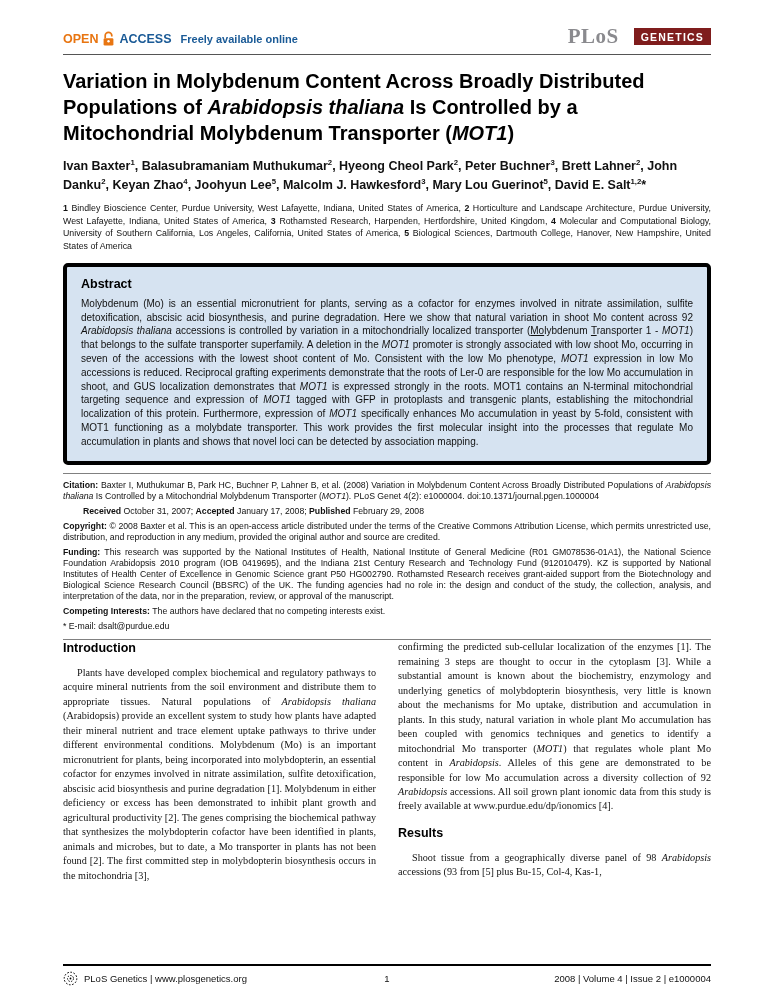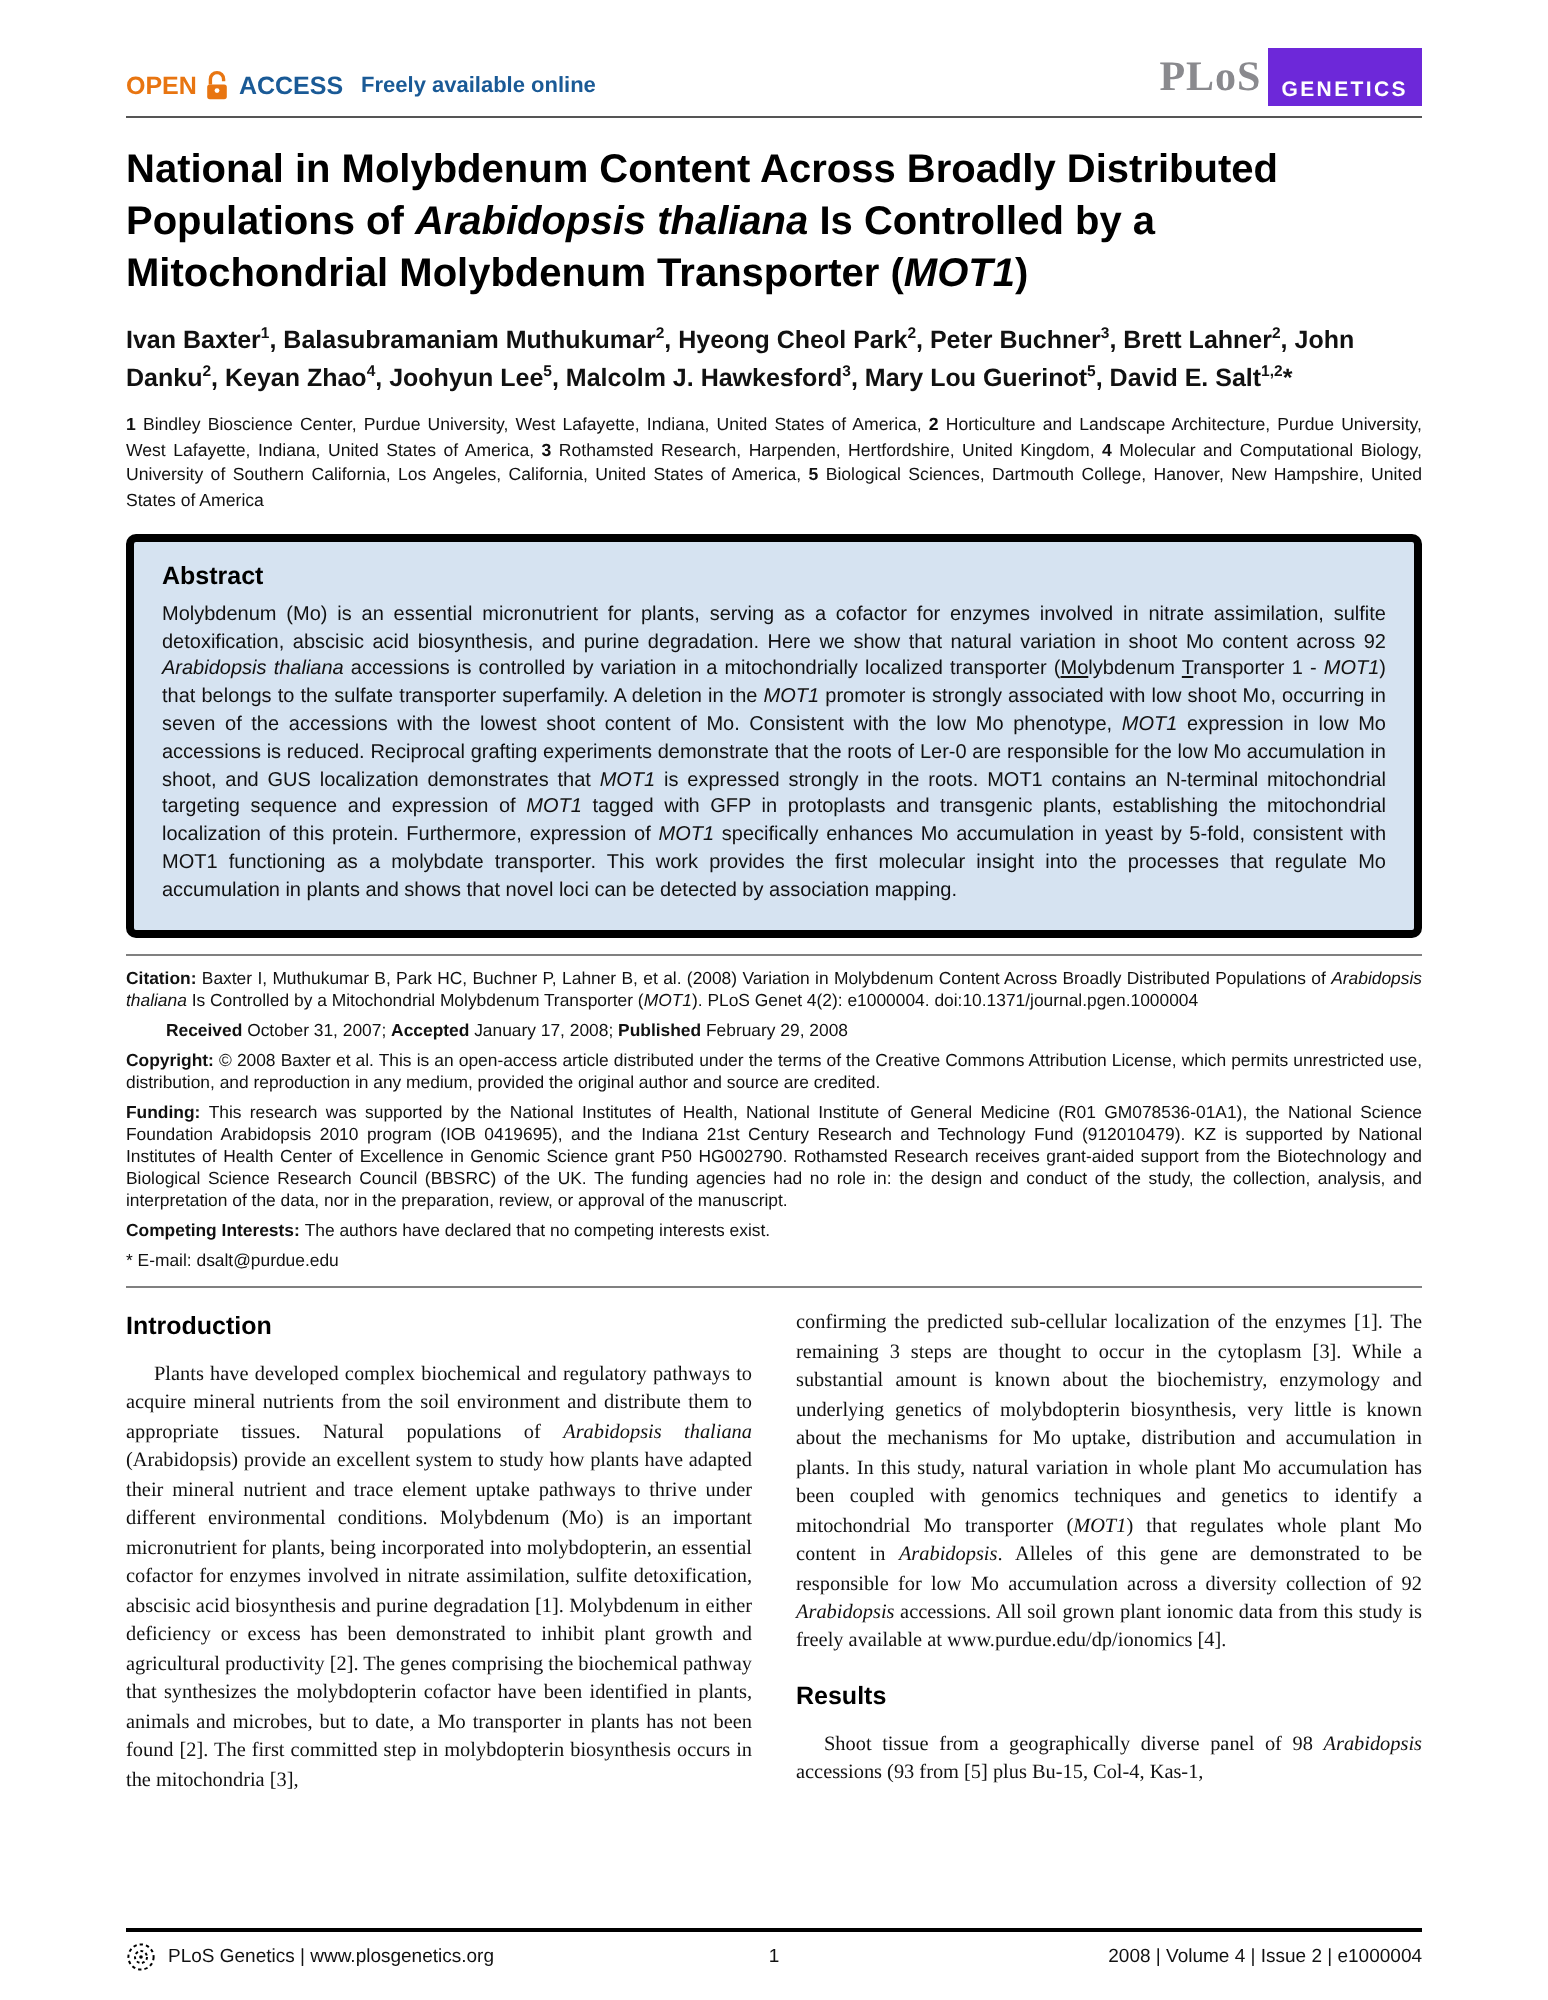--- a/index.html
+++ b/index.html
@@ -7,35 +7,35 @@
   body { width:774px; height:1000px; overflow:hidden; font-family:"Liberation Sans", sans-serif; color:#111; }
   .page { width:774px; height:1000px; padding:24px 63px 14px; display:flex; flex-direction:column; }
 
   .masthead { display:flex; justify-content:space-between; align-items:flex-end; padding-bottom:5px; border-bottom:1px solid #555; }
   .oa-banner { display:flex; align-items:center; gap:4px; font-weight:bold; font-size:12.5px; padding-bottom:2px; }
   .oa-open { color:#E87511; }
   .oa-access { color:#1A5A96; }
   .oa-tagline { color:#1A5A96; font-size:11px; margin-left:5px; }
   .wordmark { display:flex; align-items:center; gap:3px; }
   .wordmark-plos { font-family:"Liberation Serif", serif; font-weight:bold; font-size:21px; color:#8a8a8e; letter-spacing:0.5px; }
-  .wordmark-genetics { background:#6d28d9; color:#fff; font-weight:bold; font-size:10.5px; letter-spacing:1.2px; padding:15px 7px 2px; }
+  .wordmark-genetics { background:#7f1d1d; color:#fff; font-weight:bold; font-size:10.5px; letter-spacing:1.2px; padding:3px 7px 2px;margin-left:12px; }
 
   h1.title { font-size:20px; line-height:1.3; margin-top:13px; color:#000; }
   .authors { font-size:12.5px; font-weight:bold; line-height:1.5; margin-top:11px; }
   .authors sup { font-size:62%; }
   .affiliations { font-size:8.8px; line-height:1.45; margin-top:7px; text-align:justify; }
 
   .abstract-box { margin-top:10px; background:#D6E3F1; border:4px solid #000000; border-radius:5px; padding:10px 14px 12px; }
   .abstract-box h2 { font-size:12.5px; margin-bottom:6px; color:#000; }
   .abstract-text { font-size:10px; line-height:1.38; text-align:justify; }
 
   .meta { margin-top:8px; border-top:1px solid #808080; border-bottom:1px solid #808080; padding:6px 0 3px; }
   .meta p { font-size:8.7px; line-height:1.27; text-align:justify; margin-bottom:4px; }
 
-  .columns { display:flex; gap:22px; margin-top:11px; flex:1 1 auto; min-height:0; overflow:hidden; }
+  .columns { display:flex; gap:22px; flex:1 1 auto; min-height:0; overflow:hidden; }
   .col { flex:1; font-family:"Liberation Serif", serif; font-size:10.2px; line-height:1.42; text-align:justify; }
   .col h3 { font-family:"Liberation Sans", sans-serif; font-size:12.5px; margin-bottom:8px; color:#000; }
   .col h3.later { margin-top:11px; }
   .col p.indent { text-indent:14px; }
   .col p { margin-bottom:0; }
 
   footer { margin-top:auto; border-top:2px solid #000; padding-top:5px; display:flex; align-items:center; font-size:9.5px; }
   .foot-left { flex:1; display:flex; align-items:center; gap:6px; }
   .foot-center { flex:0 0 auto; }
   .foot-right { flex:1; text-align:right; }
@@ -59,21 +59,21 @@
       </span>
       <span class="oa-access">ACCESS</span>
       <span class="oa-tagline">Freely available online</span>
     </div>
     <div class="wordmark">
       <span class="wordmark-plos">PLoS</span>
       <span class="wordmark-genetics">GENETICS</span>
     </div>
   </header>
 
-  <h1 class="title"><span>National in Molybdenum Content Across Broadly Distributed Populations of </span><span style="font-style: italic;">Arabidopsis thaliana</span><span> Is Controlled by a Mitochondrial Molybdenum Transporter (</span><span style="font-style: italic;">MOT1</span><span>)</span></h1>
+  <h1 class="title"><span>Variation in Molybdenum Content Across Broadly Distributed Populations of </span><span style="font-style: italic;">Arabidopsis thaliana</span><span> Is Controlled by a Mitochondrial Molybdenum Transporter (</span><span style="font-style: italic;">MOT1</span><span>)</span></h1>
 
   <p class="authors"><span>Ivan Baxter</span><sup>1</sup><span>, Balasubramaniam Muthukumar</span><sup>2</sup><span>, Hyeong Cheol Park</span><sup>2</sup><span>, Peter Buchner</span><sup>3</sup><span>, Brett Lahner</span><sup>2</sup><span>, John Danku</span><sup>2</sup><span>, Keyan Zhao</span><sup>4</sup><span>, Joohyun Lee</span><sup>5</sup><span>, Malcolm J. Hawkesford</span><sup>3</sup><span>, Mary Lou Guerinot</span><sup>5</sup><span>, David E. Salt</span><sup>1,2</sup><span>*</span></p>
 
   <p class="affiliations"><span style="font-weight: bold;">1 </span><span>Bindley Bioscience Center, Purdue University, West Lafayette, Indiana, United States of America, </span><span style="font-weight: bold;">2 </span><span>Horticulture and Landscape Architecture, Purdue University, West Lafayette, Indiana, United States of America, </span><span style="font-weight: bold;">3 </span><span>Rothamsted Research, Harpenden, Hertfordshire, United Kingdom, </span><span style="font-weight: bold;">4 </span><span>Molecular and Computational Biology, University of Southern California, Los Angeles, California, United States of America, </span><span style="font-weight: bold;">5 </span><span>Biological Sciences, Dartmouth College, Hanover, New Hampshire, United States of America</span></p>
 
   <section class="abstract-box">
     <h2>Abstract</h2>
     <p class="abstract-text"><span>Molybdenum (Mo) is an essential micronutrient for plants, serving as a cofactor for enzymes involved in nitrate assimilation, sulfite detoxification, abscisic acid biosynthesis, and purine degradation. Here we show that natural variation in shoot Mo content across 92 </span><span style="font-style: italic;">Arabidopsis thaliana</span><span> accessions is controlled by variation in a mitochondrially localized transporter (</span><span style="text-decoration: underline;">Mo</span><span>lybdenum </span><span style="text-decoration: underline;">T</span><span>ransporter 1 - </span><span style="font-style: italic;">MOT1</span><span>) that belongs to the sulfate transporter superfamily. A deletion in the </span><span style="font-style: italic;">MOT1</span><span> promoter is strongly associated with low shoot Mo, occurring in seven of the accessions with the lowest shoot content of Mo. Consistent with the low Mo phenotype, </span><span style="font-style: italic;">MOT1</span><span> expression in low Mo accessions is reduced. Reciprocal grafting experiments demonstrate that the roots of Ler-0 are responsible for the low Mo accumulation in shoot, and GUS localization demonstrates that </span><span style="font-style: italic;">MOT1</span><span> is expressed strongly in the roots. MOT1 contains an N-terminal mitochondrial targeting sequence and expression of </span><span style="font-style: italic;">MOT1</span><span> tagged with GFP in protoplasts and transgenic plants, establishing the mitochondrial localization of this protein. Furthermore, expression of </span><span style="font-style: italic;">MOT1</span><span> specifically enhances Mo accumulation in yeast by 5-fold, consistent with MOT1 functioning as a molybdate transporter. This work provides the first molecular insight into the processes that regulate Mo accumulation in plants and shows that novel loci can be detected by association mapping.</span></p>
   </section>
 

